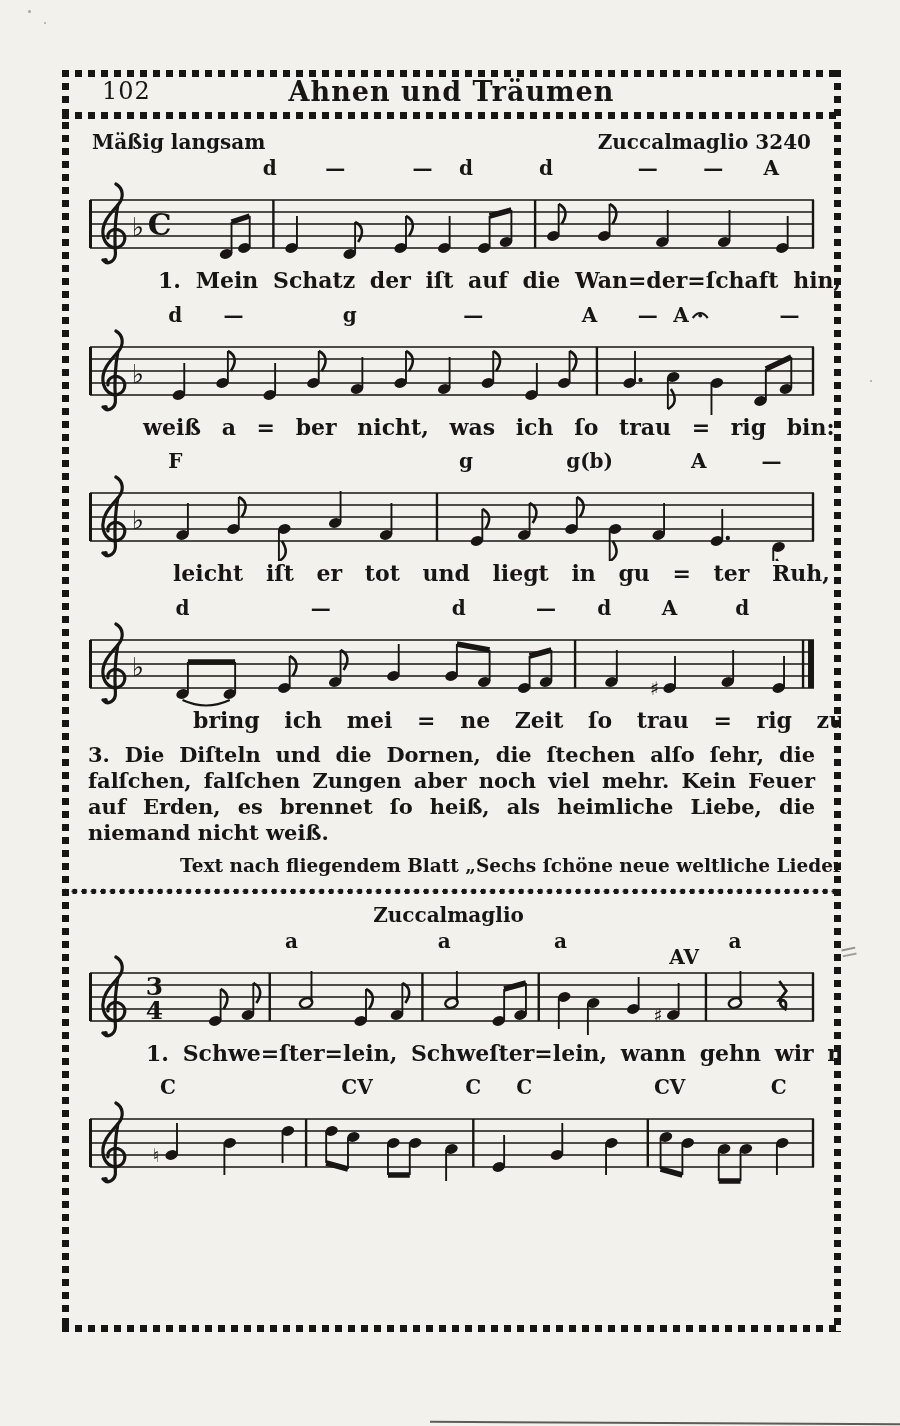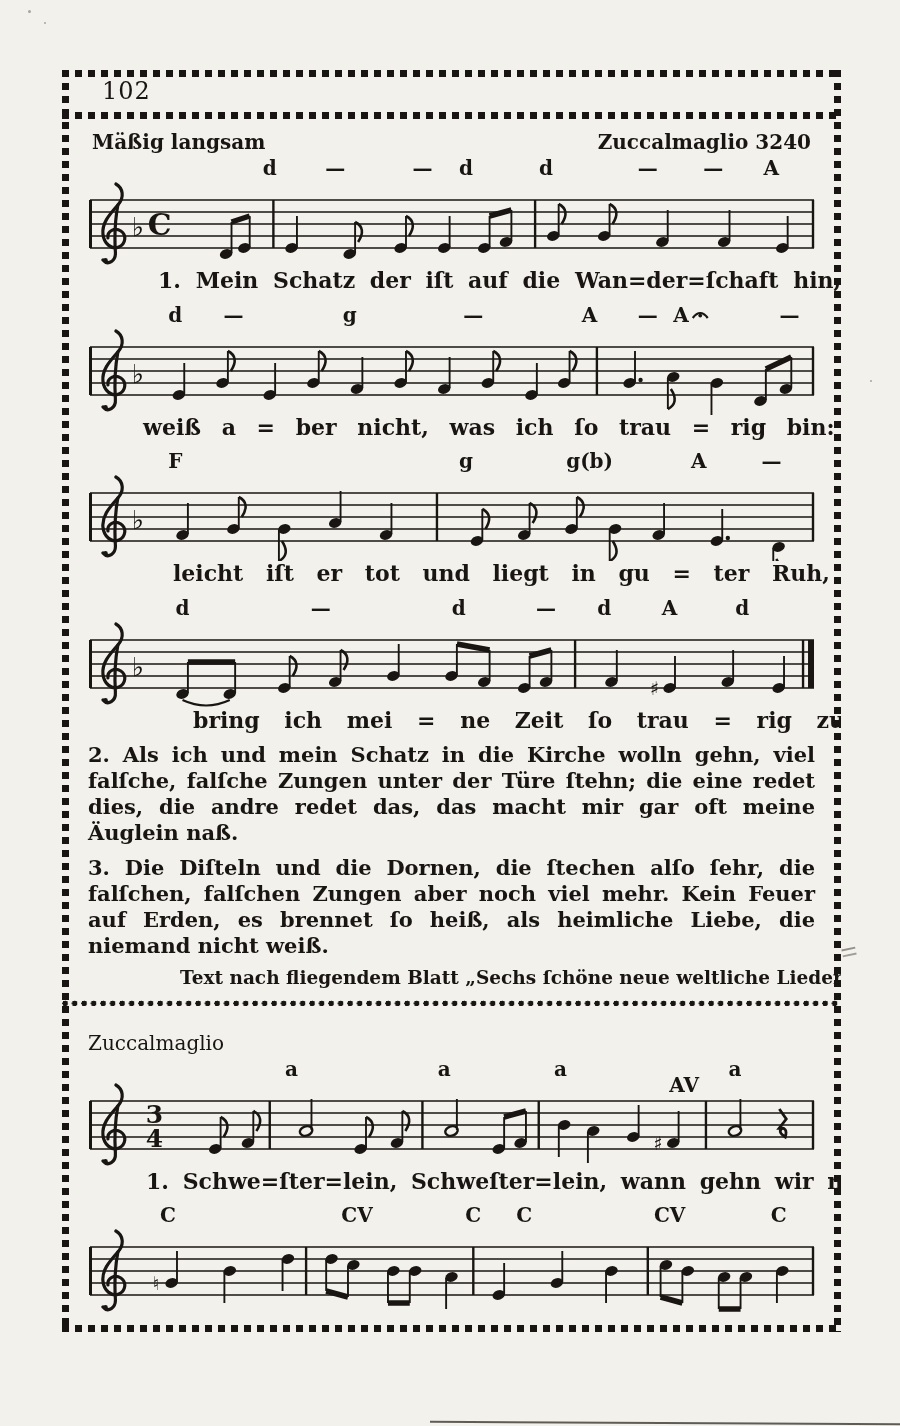--- a/index.html
+++ b/index.html
@@ -55,21 +55,21 @@
 
   .verses{ margin-top:4px; }
   .verse{ font-size:21px; font-weight:bold; line-height:1.24; text-align:justify; text-align-last:left; margin:8px 0; }
 
   .source-note{ font-size:18.5px; font-weight:bold; padding-left:92px; margin-top:2px; white-space:nowrap; }
 
   .divider{ height:7px; margin:12px -26px 0;
     background:radial-gradient(circle at 3.2px 3.4px, var(--ink) 2.7px, transparent 3px);
     background-size:9.5px 7px; background-repeat:repeat-x; }
 
-  .attribution2{ text-align:left; font-size:20px; font-weight:normal; margin-top:24px; padding-right:6px; }
+  .attribution2{ text-align:center; font-size:20px; font-weight:bold; margin-top:8px; padding-right:6px; }
 </style>
 </head>
 <body>
 
 <div class="page">
 
   <div class="speck" style="left:28px; top:10px;"></div>
   <div class="speck" style="left:44px; top:22px; width:2px; height:2px;"></div>
   <div class="speck" style="left:870px; top:380px; width:2px; height:2px;"></div>
   <div class="margin-mark"></div>
@@ -79,20 +79,21 @@
     <div class="dotline-h b-top"></div>
     <div class="dotline-h b-bottom"></div>
     <div class="dotline-v b-left"></div>
     <div class="dotline-v b-right"></div>
     <div class="dotline-h header-rule"></div>
 
     <div class="content">
 
       <div class="header-band">
         <span class="page-number">102</span>
+        <div class="page-title">Ahnen und Träumen</div>
       </div>
 
       <div class="meta-row">
         <span class="tempo">Mäßig langsam</span>
         <span class="attribution">Zuccalmaglio 3240</span>
       </div>
 
       <div class="chord-row">
           <span class="chord" style="left: 181.75px;">d</span>
           <span class="chord dash" style="left: 247.18px;">—</span>
@@ -344,21 +345,20 @@
             <ellipse cx="642.4" cy="62" rx="6.4" ry="4.7" transform="rotate(-18 642.4 62)" fill="#181512"></ellipse>
             <line x1="647.8" y1="61" x2="647.8" y2="30" stroke="#181512" stroke-width="1.9"></line>
             <ellipse cx="693.5" cy="68" rx="6.4" ry="4.7" transform="rotate(-18 693.5 68)" fill="#181512"></ellipse>
             <line x1="698.9" y1="67" x2="698.9" y2="36" stroke="#181512" stroke-width="1.9"></line>
             <path d="M94.9 80 Q118.625 91 142.35 80" fill="none" stroke="#181512" stroke-width="2"></path>
           </svg>
         </div>
       <div class="lyric l4">bring ich mei = ne Zeit ſo trau = rig zu.</div>
 
       <div class="verses">
-        <p class="verse">2. Als ich und mein Schatz in die Kirche wolln gehn, viel falſche, falſche Zungen unter der Türe ſtehn; die eine redet dies, die andre redet das, das macht mir gar oft meine Äuglein naß.</p>
         <p class="verse">3. Die Diſteln und die Dornen, die ſtechen alſo ſehr, die falſchen, falſchen Zungen aber noch viel mehr. Kein Feuer auf Erden, es brennet ſo heiß, als heimliche Liebe, die niemand nicht weiß.</p>
       </div>
 
       <div class="source-note">Text nach fliegendem Blatt „Sechs ſchöne neue weltliche Lieder“ (1780—1800)</div>
 
       <div class="divider"></div>
 
       <div class="attribution2">Zuccalmaglio</div>
 
       <div class="chord-row">

